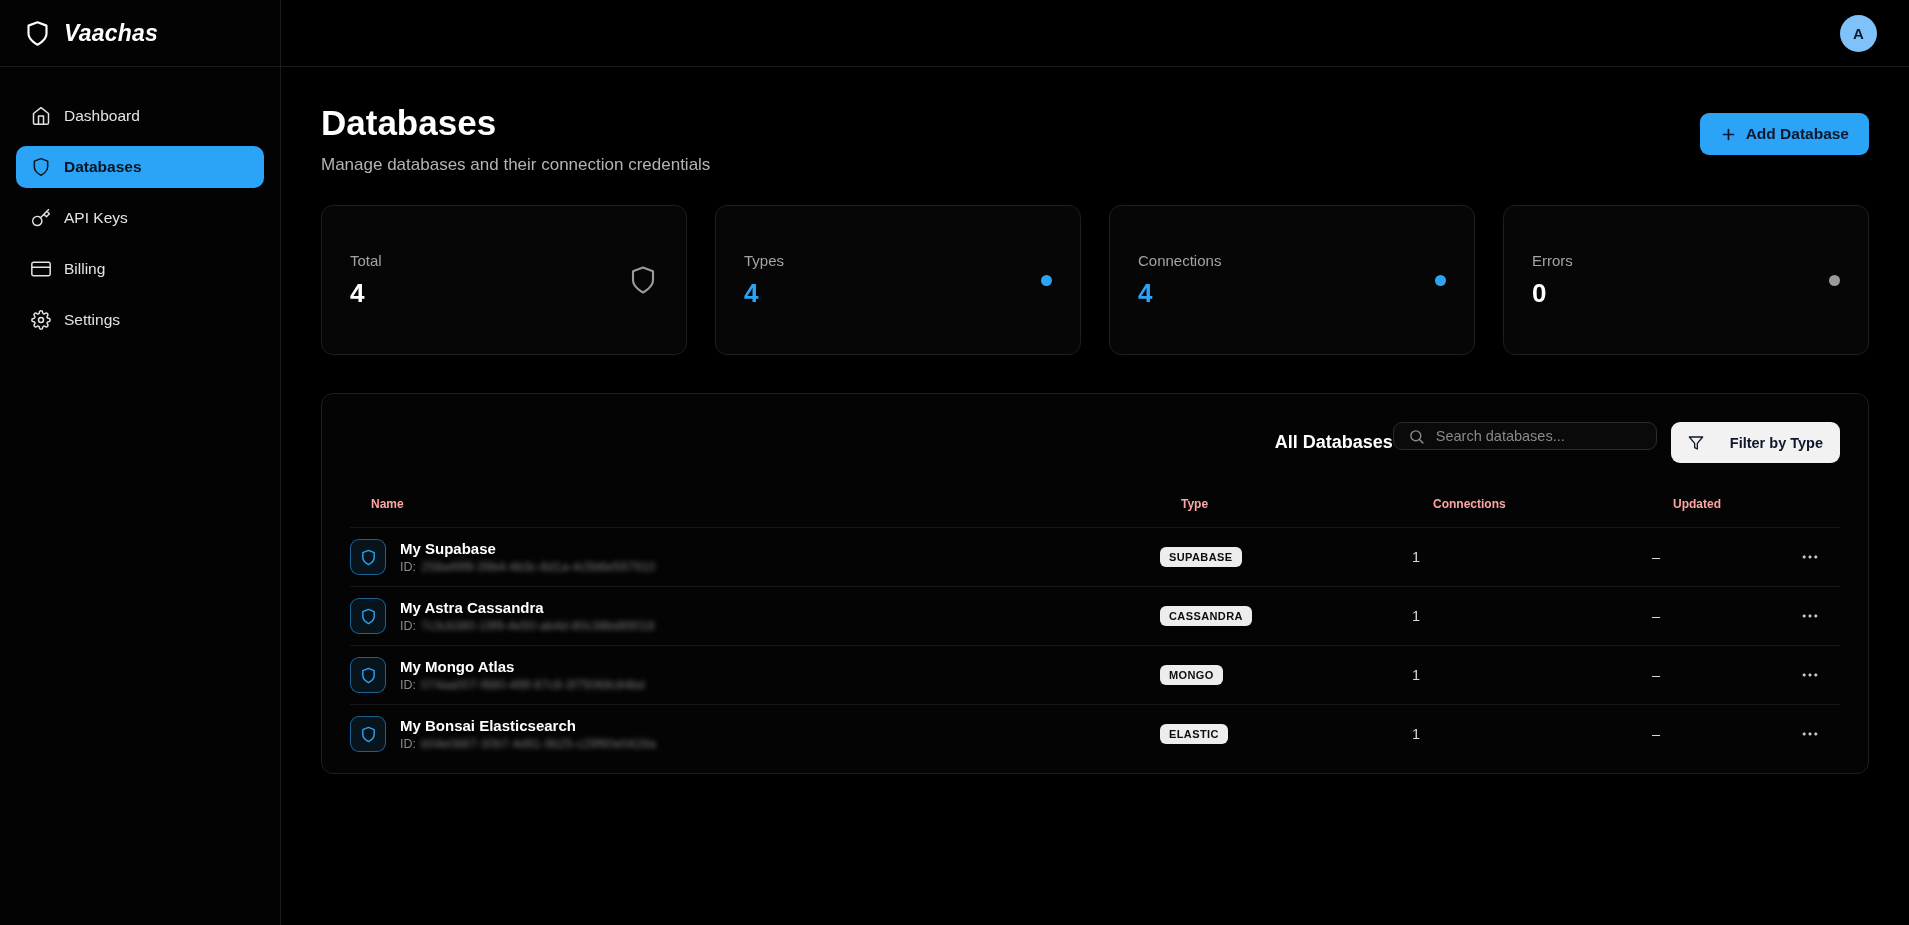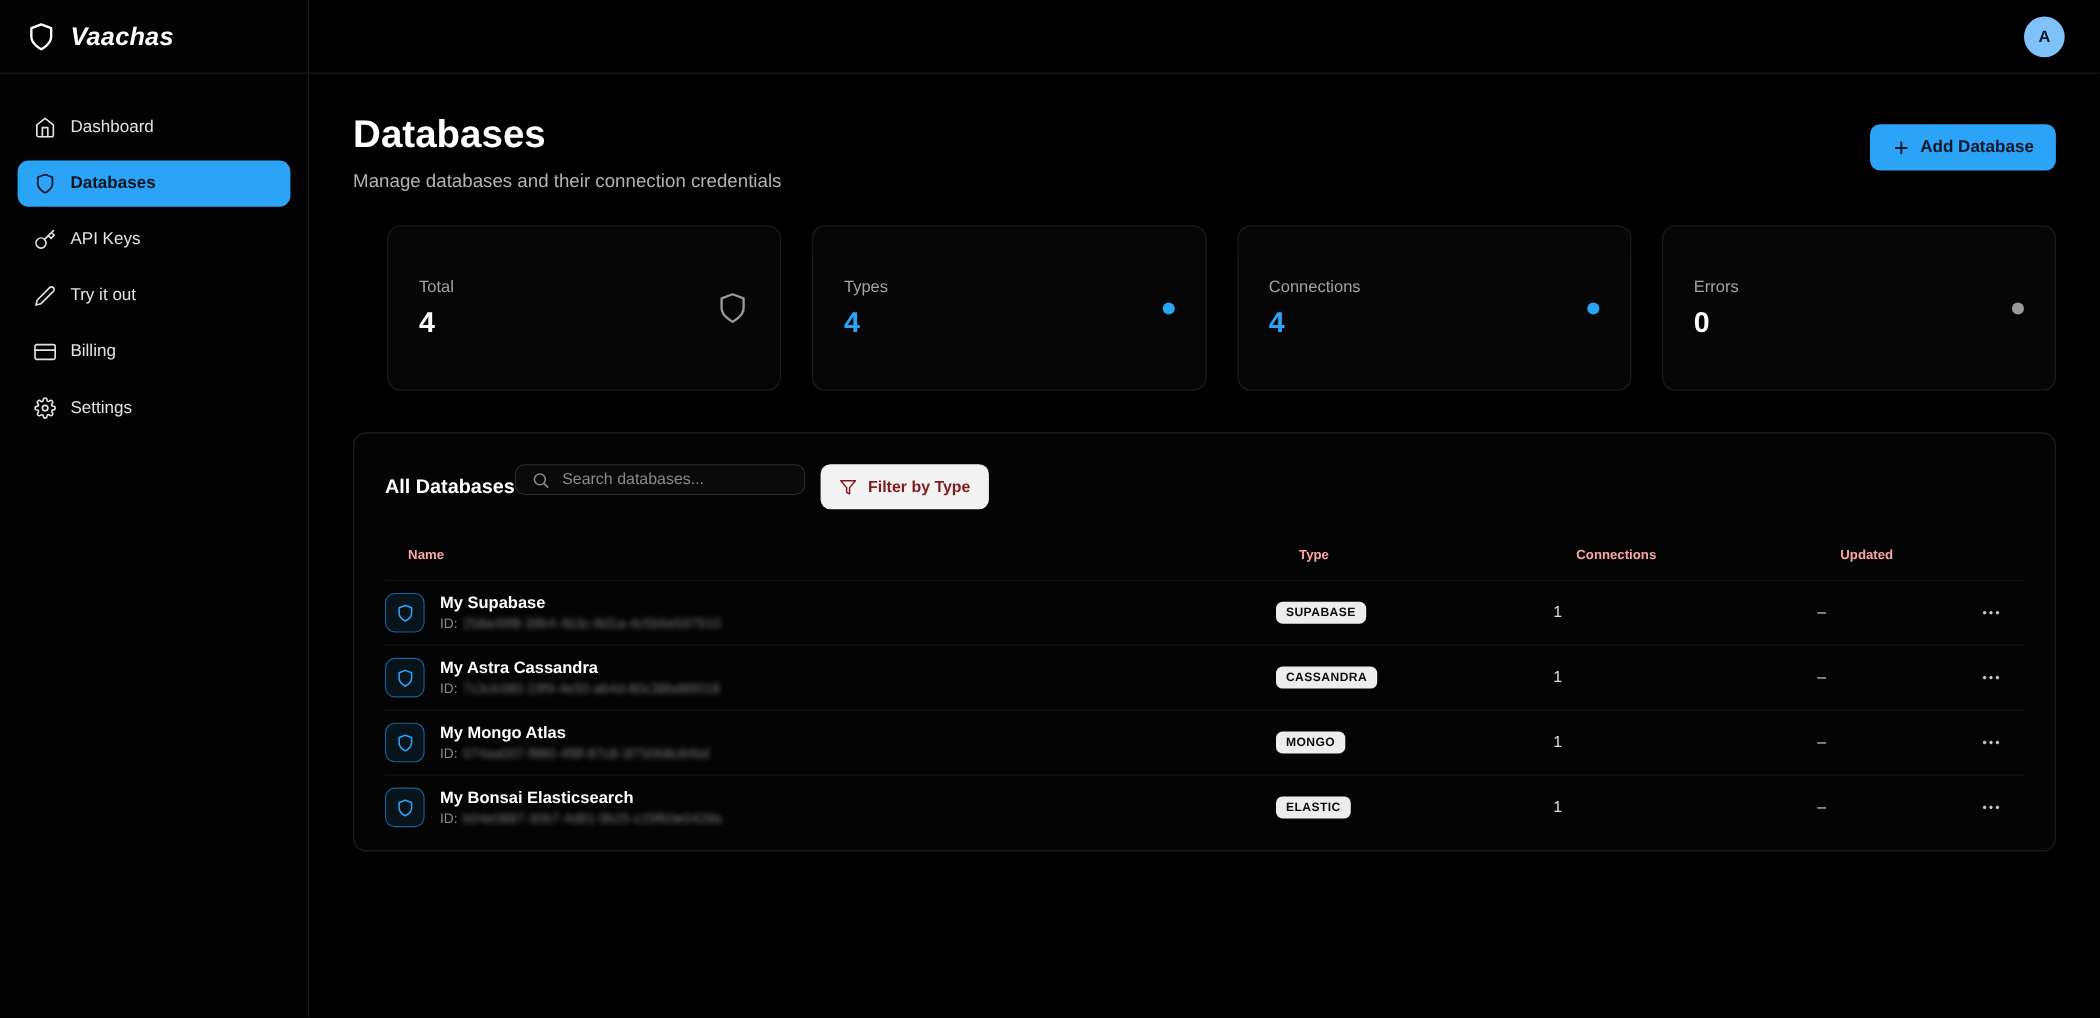--- a/index.html
+++ b/index.html
@@ -49,54 +49,54 @@
   .page-title { font-size: 35px; font-weight: 800; color: #fff; margin-bottom: 12px; }
   .page-subtitle { font-size: 17px; color: #b3b3b3; }
   .add-btn {
     display: flex; align-items: center; gap: 9px; margin-top: 10px;
     background: #2ba3f7; color: #0f172a; border: none; border-radius: 9px;
     height: 42px; padding: 0 20px; font-size: 15.5px; font-weight: 600;
     font-family: inherit; cursor: pointer;
   }
 
   
-  .stats { display: flex; gap: 28px; margin-bottom: 38px; margin-left: 31px; }
+  .stats { display: flex; gap: 28px; margin-bottom: 38px; }
   .stat-card {
     flex: 1; height: 150px; border: 1px solid #1e1e1e; border-radius: 12px;
     background: #060606; padding: 24px 28px;
     display: flex; align-items: center; justify-content: space-between;
   }
   .stat-label { font-size: 15px; color: #a3a3a3; margin-bottom: 9px; }
   .stat-value { font-size: 26px; font-weight: 700; color: #fff; }
   .stat-value.blue { color: #2ba3f7; }
   .dot { width: 11px; height: 11px; border-radius: 50%; }
   .dot.blue { background: #2ba3f7; }
   .dot.gray { background: #9a9a9a; }
 
   
   .panel {
     border: 1px solid #1e1e1e; border-radius: 12px; background: #040404;
     padding: 28px 28px 10px;
   }
-  .panel-head { display: flex; align-items: center; justify-content: flex-start; margin-bottom: 28px; }
+  .panel-head { display: flex; align-items: center; justify-content: flex-end; margin-bottom: 28px; }
   .panel-title { font-size: 18px; font-weight: 700; color: #fff; }
   .panel-tools { display: flex; gap: 14px; }
   .search-box {
     display: flex; align-items: center; gap: 11px; width: 264px; height: 28px;
     border: 1px solid #2b2b2b; border-radius: 9px; background: #0a0a0a;
     padding: 0 14px; color: #8a8a8a;
   }
   .search-box input {
     flex: 1; background: transparent; border: none; outline: none;
     color: #ddd; font-size: 14.5px; font-family: inherit;
   }
   .search-box input::placeholder { color: #8a8a8a; }
   .filter-btn {
-    display: flex; align-items: center; gap: 10px; height: 41px; padding: 16px 17px;
-    background: #f2f2f2; color: #7f1d1d; border: none; border-radius: 9px;
+    display: flex; align-items: center; gap: 26px; height: 41px; padding: 16px 17px;
+    background: #f2f2f2; color: #0f172a; border: none; border-radius: 9px;
     font-size: 14.5px; font-weight: 600; font-family: inherit; cursor: pointer;
   }
 
   .grid-row {
     display: grid; grid-template-columns: 810px 252px 240px 1fr 48px;
     align-items: center;
   }
   .table-head { padding: 6px 0 16px; }
   .th { font-size: 12px; font-weight: 700; color: #fca5a5; margin-left: 21px; }
   .db-row { border-top: 1px solid #171717; height: 59px; }
@@ -152,28 +152,20 @@
         </span>
         <span>Databases</span>
       </div>
       <div class="nav-item">
         <span class="icon">
           <svg width="20" height="20" viewBox="0 0 24 24" fill="none" stroke="currentColor" stroke-width="1.8" stroke-linecap="round" stroke-linejoin="round">
               <path d="M21 2l-2 2m-7.61 7.61a5.5 5.5 0 1 1-7.778 7.778 5.5 5.5 0 0 1 7.777-7.777zm0 0L15.5 7.5m0 0l3 3L22 7l-3-3m-3.5 3.5L19 4"></path>
             </svg>
         </span>
         <span>API Keys</span>
-      </div>
-      <div class="nav-item">
-        <span class="icon">
-          <svg width="20" height="20" viewBox="0 0 24 24" fill="none" stroke="currentColor" stroke-width="1.8" stroke-linecap="round" stroke-linejoin="round">
-              <path d="M17 3a2.828 2.828 0 1 1 4 4L7.5 20.5 2 22l1.5-5.5L17 3z"></path>
-            </svg>
-        </span>
-        <span>Try it out</span>
       </div>
       <div class="nav-item">
         <span class="icon">
           <svg width="20" height="20" viewBox="0 0 24 24" fill="none" stroke="currentColor" stroke-width="1.8" stroke-linecap="round" stroke-linejoin="round">
               <rect x="1" y="4" width="22" height="16" rx="2" ry="2"></rect>
               <line x1="1" y1="10" x2="23" y2="10"></line>
             </svg>
         </span>
         <span>Billing</span>
       </div>

